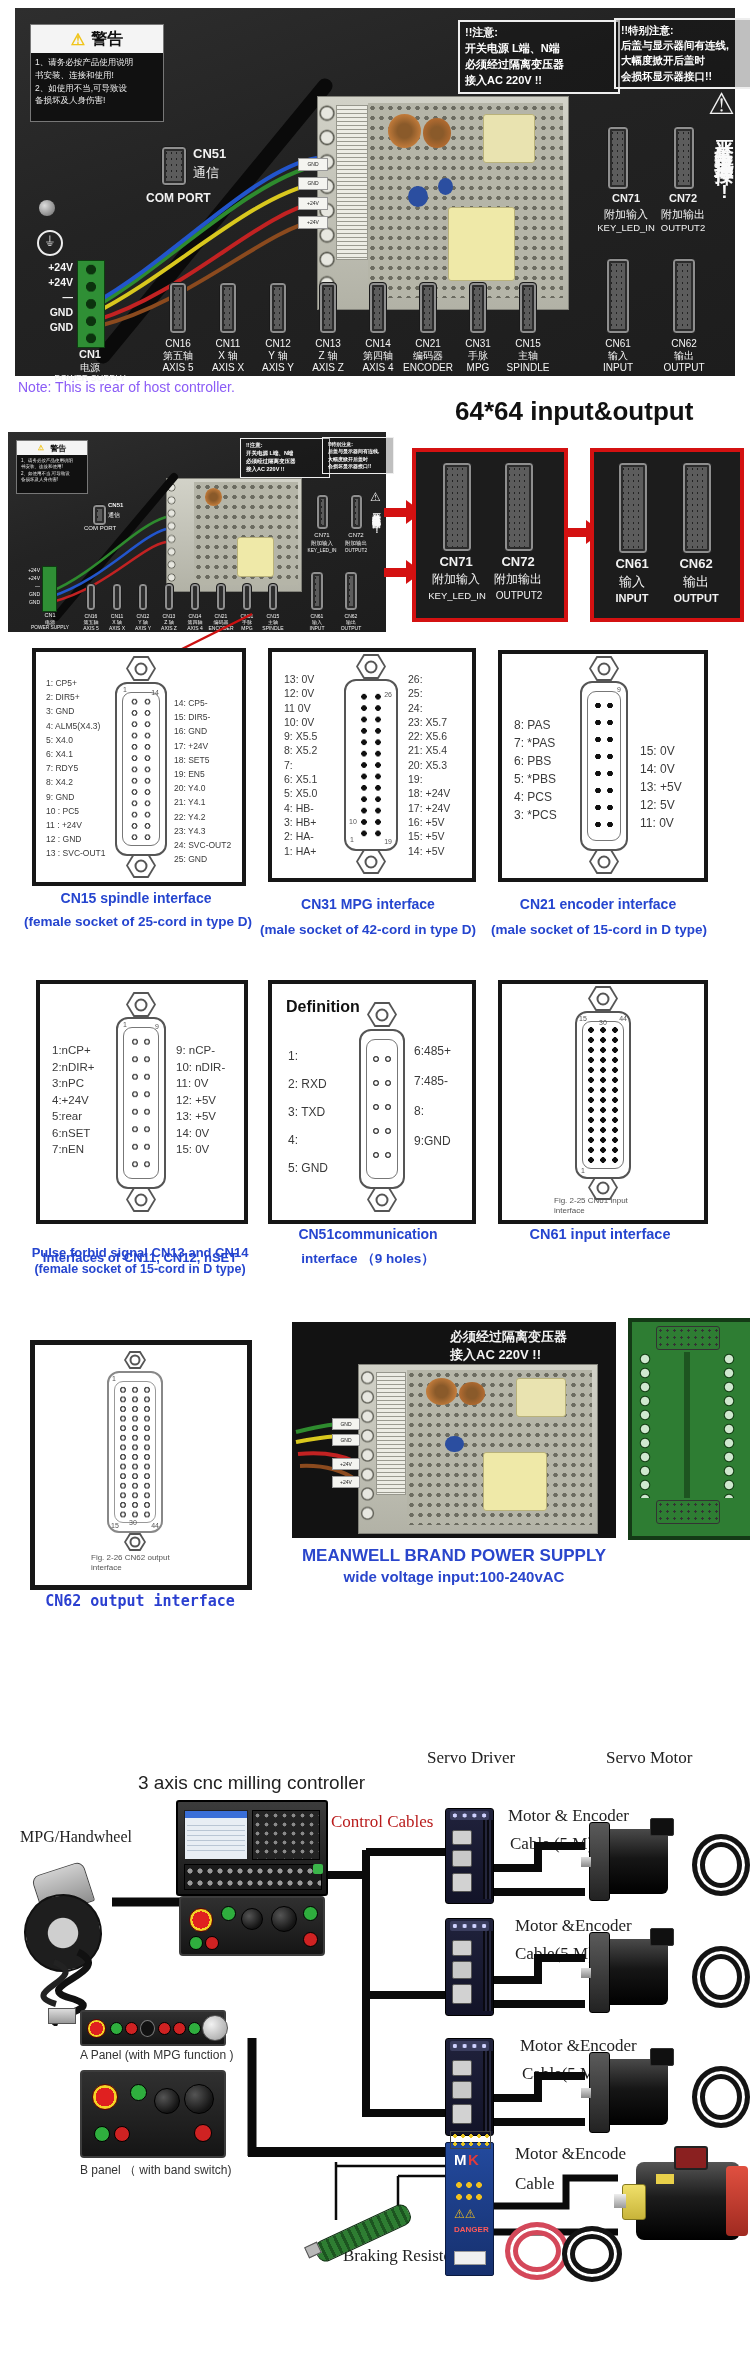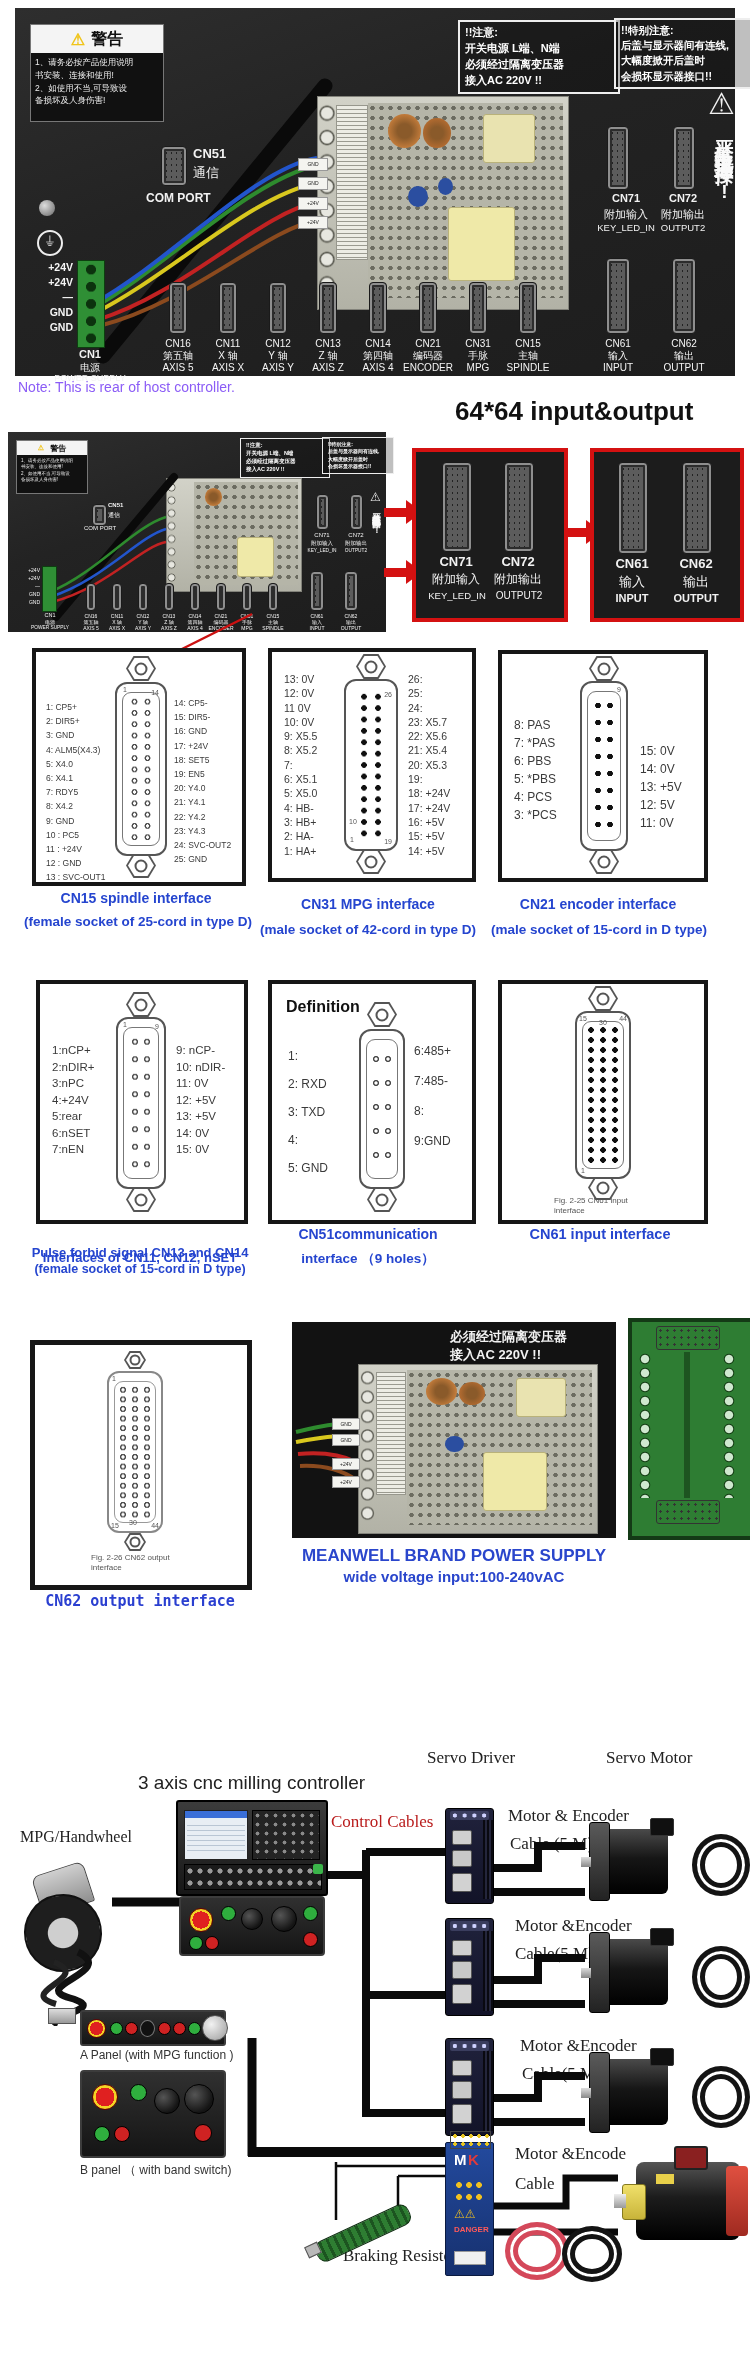--- a/index.html
+++ b/index.html
@@ -420,21 +420,21 @@
           <span class="h2"></span>
           <span class="h3"></span>
         </div>
       <div class="dshell" style="top:26px;width:48px;height:170px;">
         <div class="dinner" style="width:36px;"></div>
         <div class="pf ring" style="top:12px;width:26px;height:146px;background-size:13px 11.3px;"></div>
         <span class="dnum" style="left:6px;top:2px;">1</span>
         <span class="dnum" style="right:6px;top:5px;">14</span>
       </div>
     </div>
-    <div class="plist abs" style="left:10px;top:24px;font-size:8.5px;line-height:14.2px;margin-top:24px;">
+    <div class="plist abs" style="left:10px;top:24px;font-size:8.5px;line-height:14.2px;">
         <div>1: CP5+</div>
         <div>2: DIR5+</div>
         <div>3: GND</div>
         <div>4: ALM5(X4.3)</div>
         <div>5: X4.0</div>
         <div>6: X4.1</div>
         <div>7: RDY5</div>
         <div>8: X4.2</div>
         <div>9: GND</div>
         <div>10 : PC5</div>

